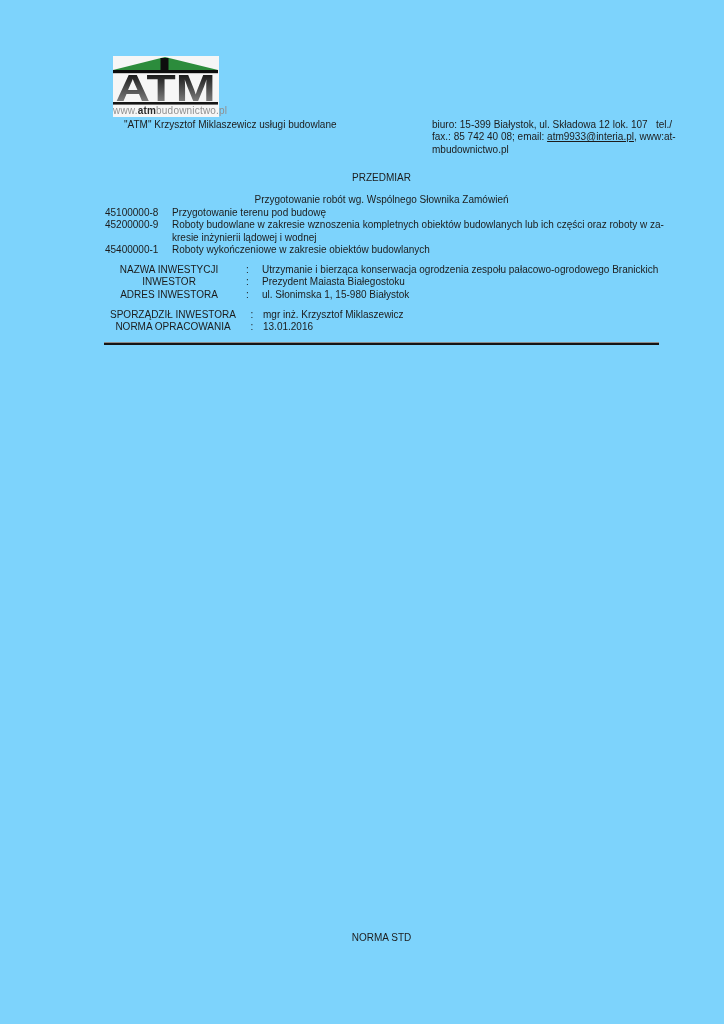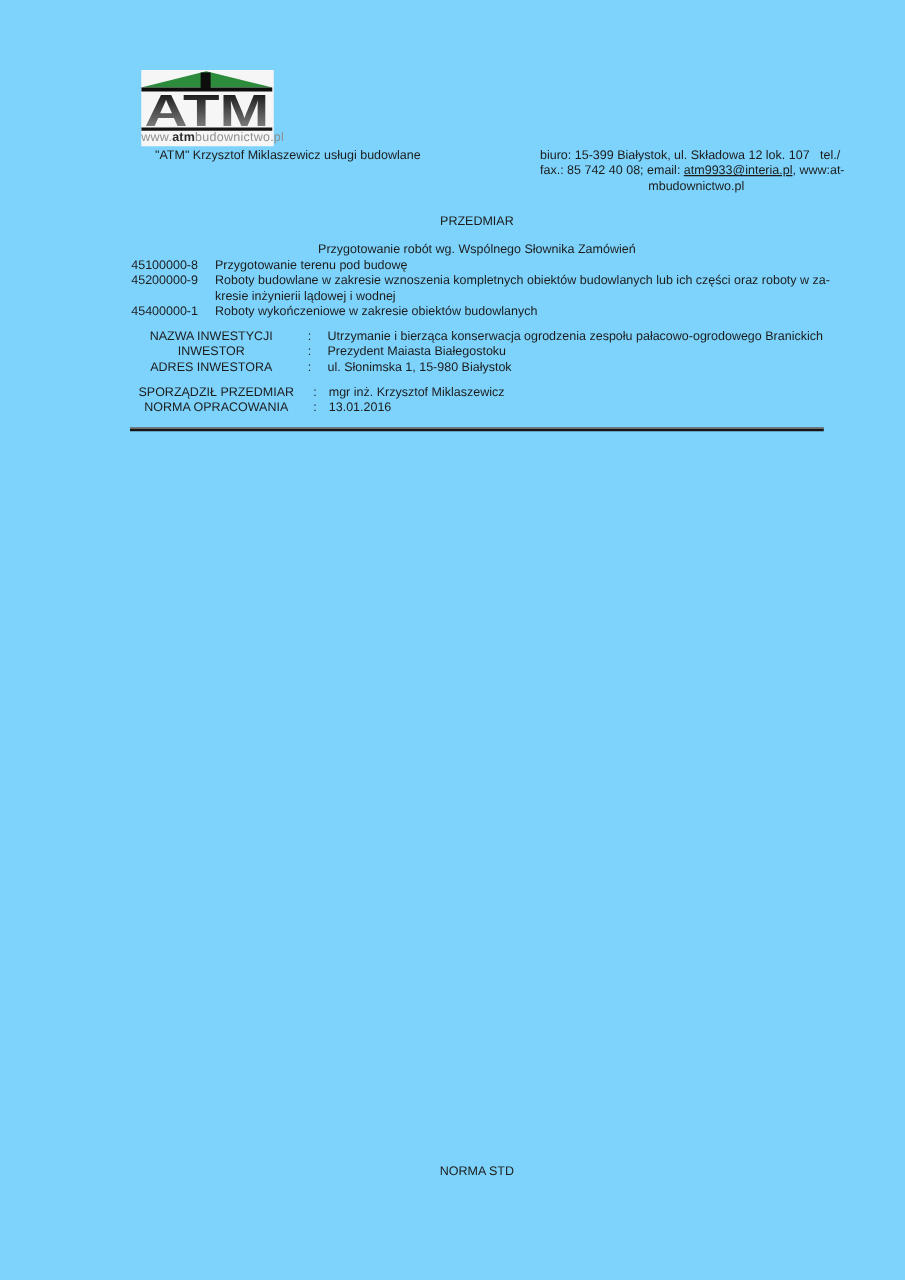--- a/index.html
+++ b/index.html
@@ -14,21 +14,21 @@
   }
   
   .logo { position:absolute; left:113px; top:56px; width:106px; background:#f6f6f6; }
   .logo svg { display:block; }
   .logo-url { width:105px; text-align:right; font-size:10px; line-height:9px; letter-spacing:.2px; color:#8f8f8f; padding:1px 0 2px 0; }
   .logo-url b { color:#2b2b2b; font-weight:bold; }
   
   .company { position:absolute; left:124px; top:119px; white-space:pre; }
   .contact { position:absolute; left:432px; top:119px; width:250px; }
   .contact .l1 { white-space:pre; }
-  .contact .l3 { text-align:center; }
+  .contact .l3 { text-align:left; }
   .email-link { color:#1c1c1c; text-decoration:underline;margin-top:36px; }
   
   .title { position:absolute; left:105px; top:172px; width:553px; text-align:center; }
   .subtitle { position:absolute; left:105px; top:194px; width:553px; text-align:center; }
   
   .cls { position:absolute; left:105px; top:207px; width:600px; }
   .cls-row { display:flex; }
   .cls-code { width:67px; flex:none; }
   .cls-text { white-space:pre-wrap; }
   
@@ -106,21 +106,21 @@
     </div>
     <div class="lr">
       <span class="lr-label">ADRES INWESTORA</span>
       <span class="lr-sep">:</span>
       <span class="lr-value">ul. Słonimska 1, 15-980 Białystok</span>
     </div>
   </div>
 
   <div class="prep">
     <div class="lr">
-      <span class="lr-label">SPORZĄDZIŁ PRZEDMIAR</span>
+      <span class="lr-label">SPORZĄDZIŁ INWESTORA</span>
       <span class="lr-sep">:</span>
       <span class="lr-value">mgr inż. Krzysztof Miklaszewicz</span>
     </div>
     <div class="lr">
       <span class="lr-label">NORMA OPRACOWANIA</span>
       <span class="lr-sep">:</span>
       <span class="lr-value">13.01.2016</span>
     </div>
   </div>
 

